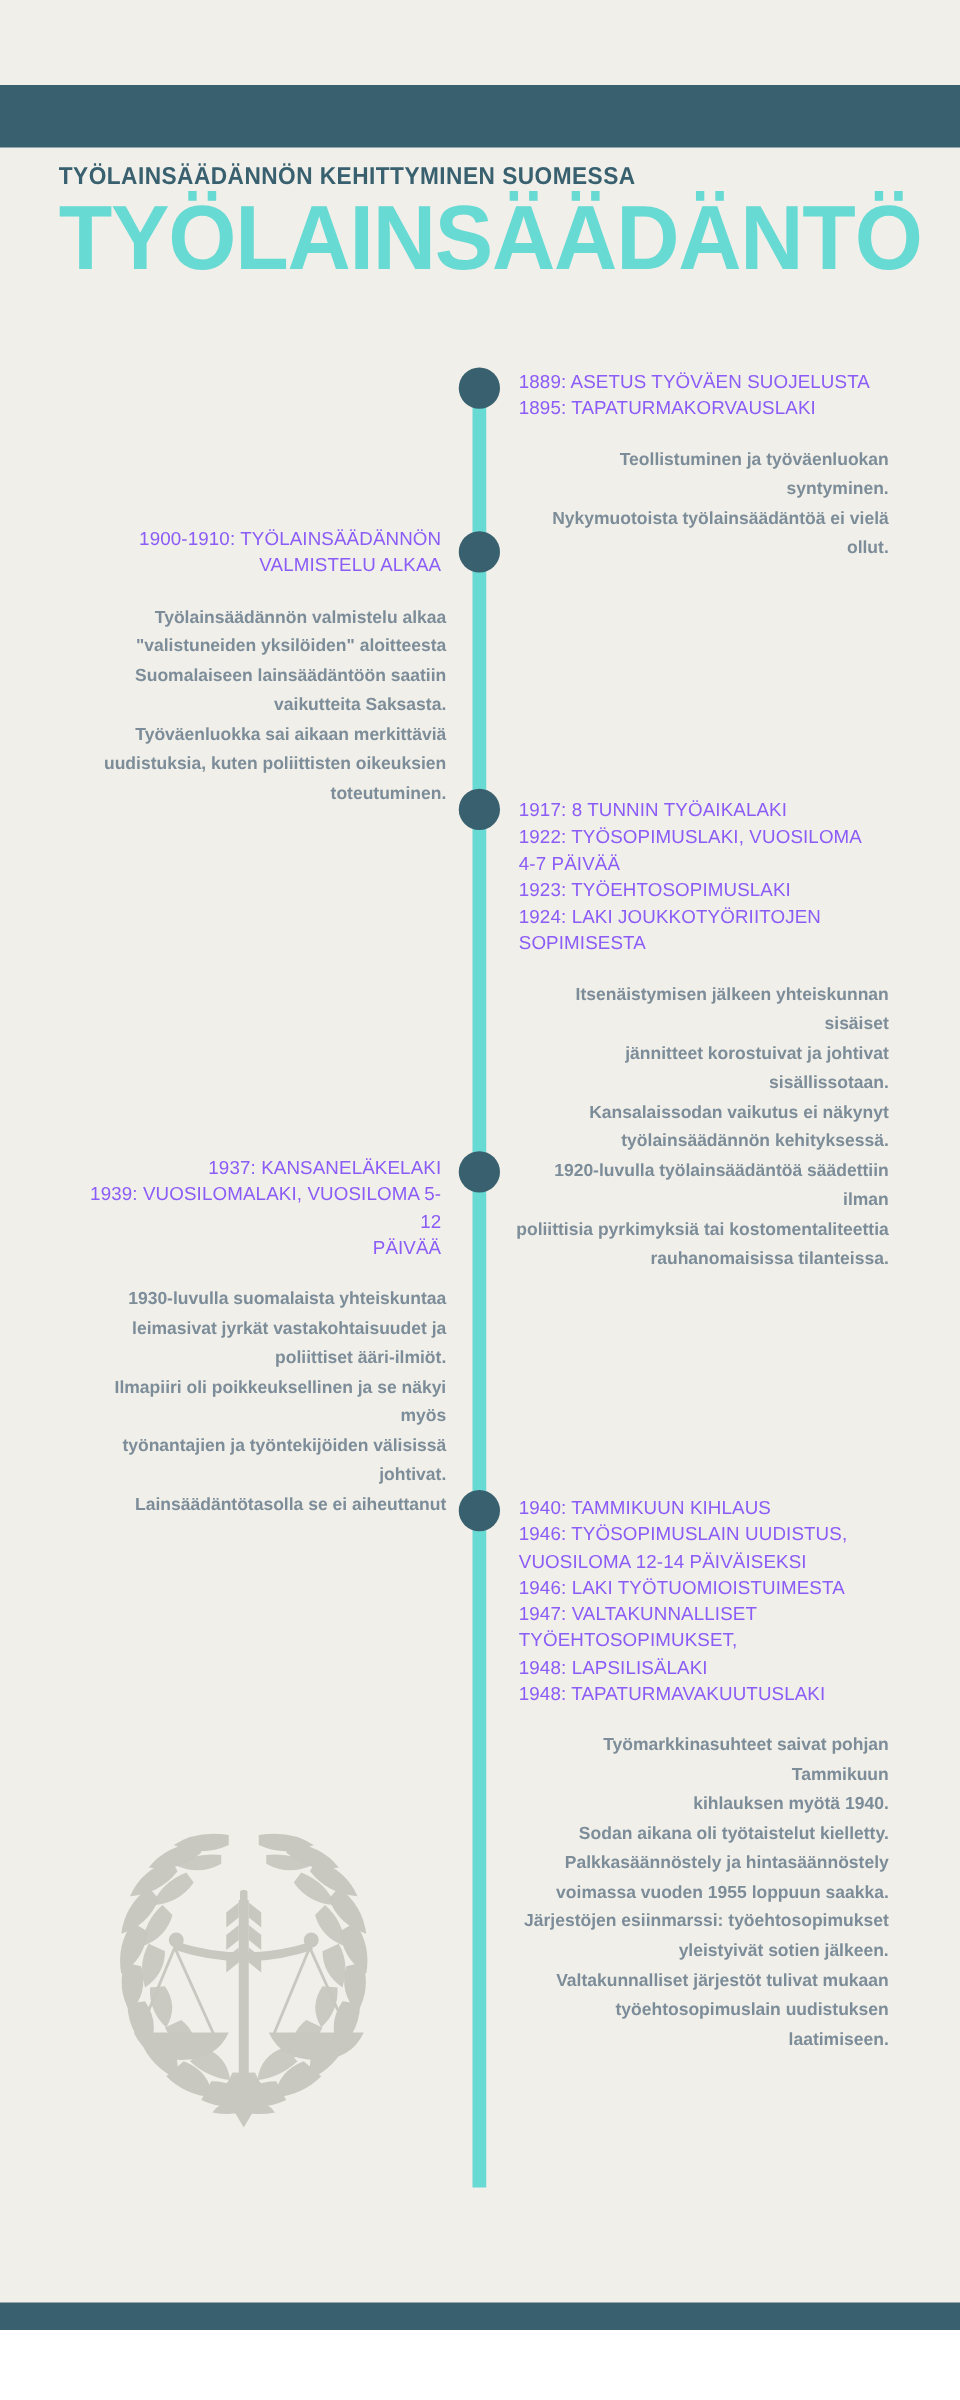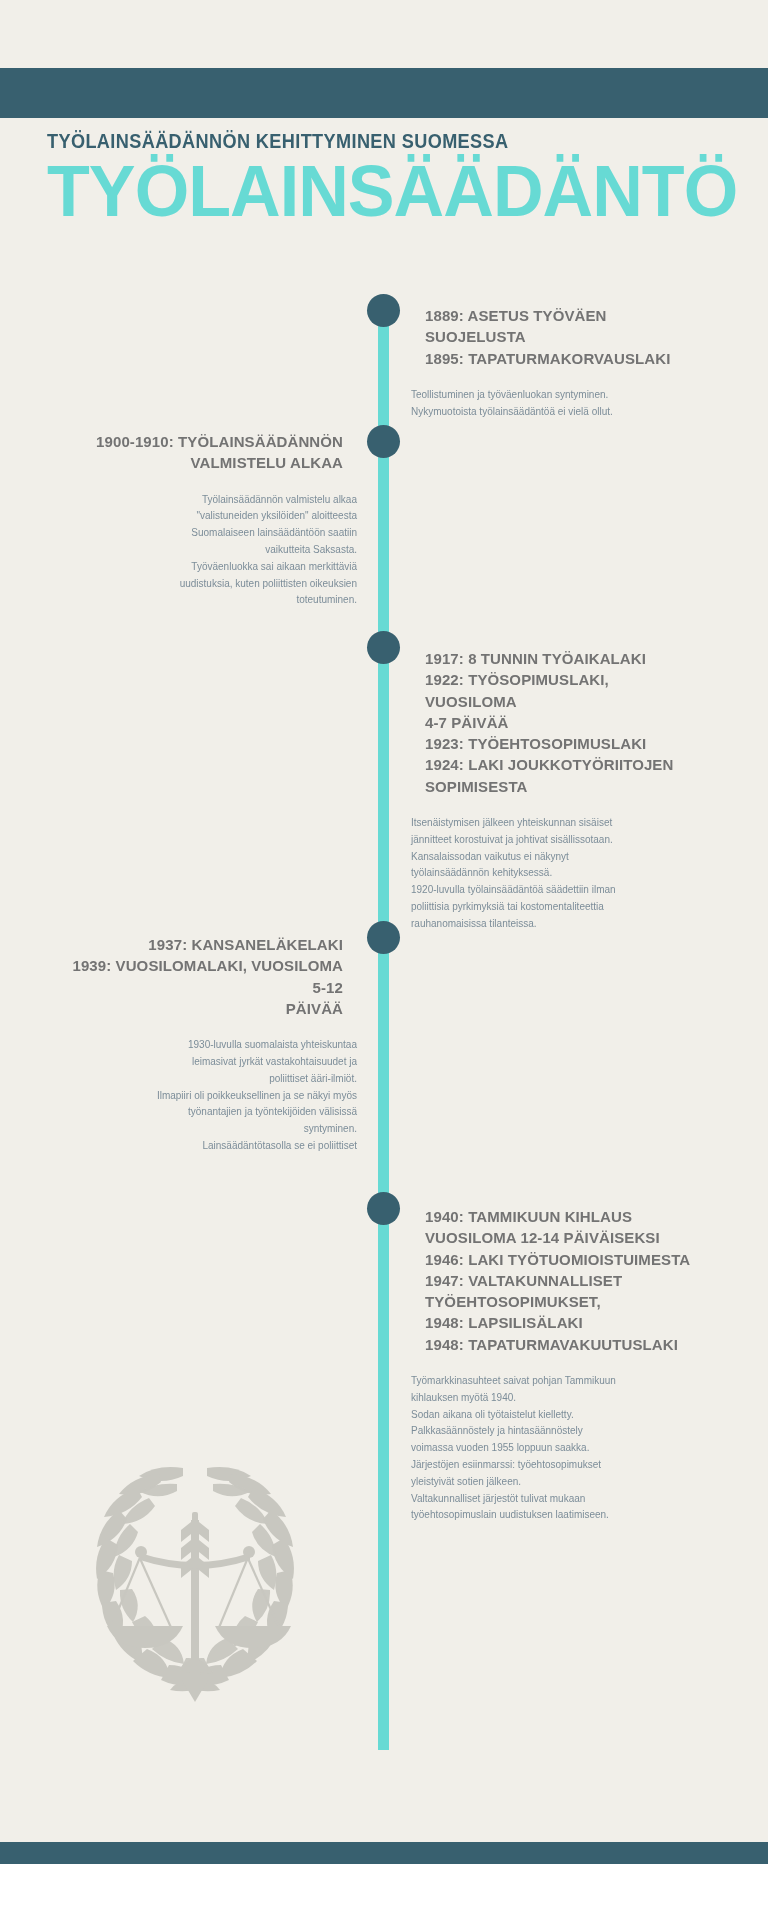--- a/index.html
+++ b/index.html
@@ -82,34 +82,35 @@
     left: 411px;
     width: 300px;
     text-align: left;
   }
   .entry.left {
     left: 57px;
     width: 300px;
     text-align: right;
   }
   .entry h3 {
-    margin: 14px;
+    margin: 4px;
     font-size: 15px;
     line-height: 1.42;
-    font-weight: 700;
+    font-weight: 400;
     letter-spacing: 0.1px;
-    color: #737373;
+    color: #8b5cf6;
     text-transform: uppercase;
   }
   .entry p {
     margin: 18px 0 0 0;
-    font-size: 10px;
+    font-size: 14px;
     line-height: 1.68;
     color: #7c8d99;
-    font-weight: 400;
+    font-weight: 700;
+    text-align: right;
   }
   .entry .line { display: block; }
 
   
   .emblem {
     position: absolute;
     left: 55px;
     top: 1440px;
     width: 280px;
     height: 280px;
@@ -270,29 +271,30 @@
       <span class="line">1937: KANSANELÄKELAKI</span>
       <span class="line">1939: VUOSILOMALAKI, VUOSILOMA 5-12</span>
       <span class="line">PÄIVÄÄ</span>
     </h3>
     <p>
       <span class="line">1930-luvulla suomalaista yhteiskuntaa</span>
       <span class="line">leimasivat jyrkät vastakohtaisuudet ja</span>
       <span class="line">poliittiset ääri-ilmiöt.</span>
       <span class="line">Ilmapiiri oli poikkeuksellinen ja se näkyi myös</span>
       <span class="line">työnantajien ja työntekijöiden välisissä</span>
-      <span class="line">syntyminen.</span>
-      <span class="line">Lainsäädäntötasolla se ei poliittiset</span>
+      <span class="line">johtivat.</span>
+      <span class="line">Lainsäädäntötasolla se ei aiheuttanut</span>
     </p>
   </div>
 
   <div class="dot" style="top:1192px;"></div>
   <div class="entry right" style="top:1192px;">
     <h3>
       <span class="line">1940: TAMMIKUUN KIHLAUS</span>
+      <span class="line">1946: TYÖSOPIMUSLAIN UUDISTUS,</span>
       <span class="line">VUOSILOMA 12-14 PÄIVÄISEKSI</span>
       <span class="line">1946: LAKI TYÖTUOMIOISTUIMESTA</span>
       <span class="line">1947: VALTAKUNNALLISET</span>
       <span class="line">TYÖEHTOSOPIMUKSET,</span>
       <span class="line">1948: LAPSILISÄLAKI</span>
       <span class="line">1948: TAPATURMAVAKUUTUSLAKI</span>
     </h3>
     <p>
       <span class="line">Työmarkkinasuhteet saivat pohjan Tammikuun</span>
       <span class="line">kihlauksen myötä 1940.</span>

